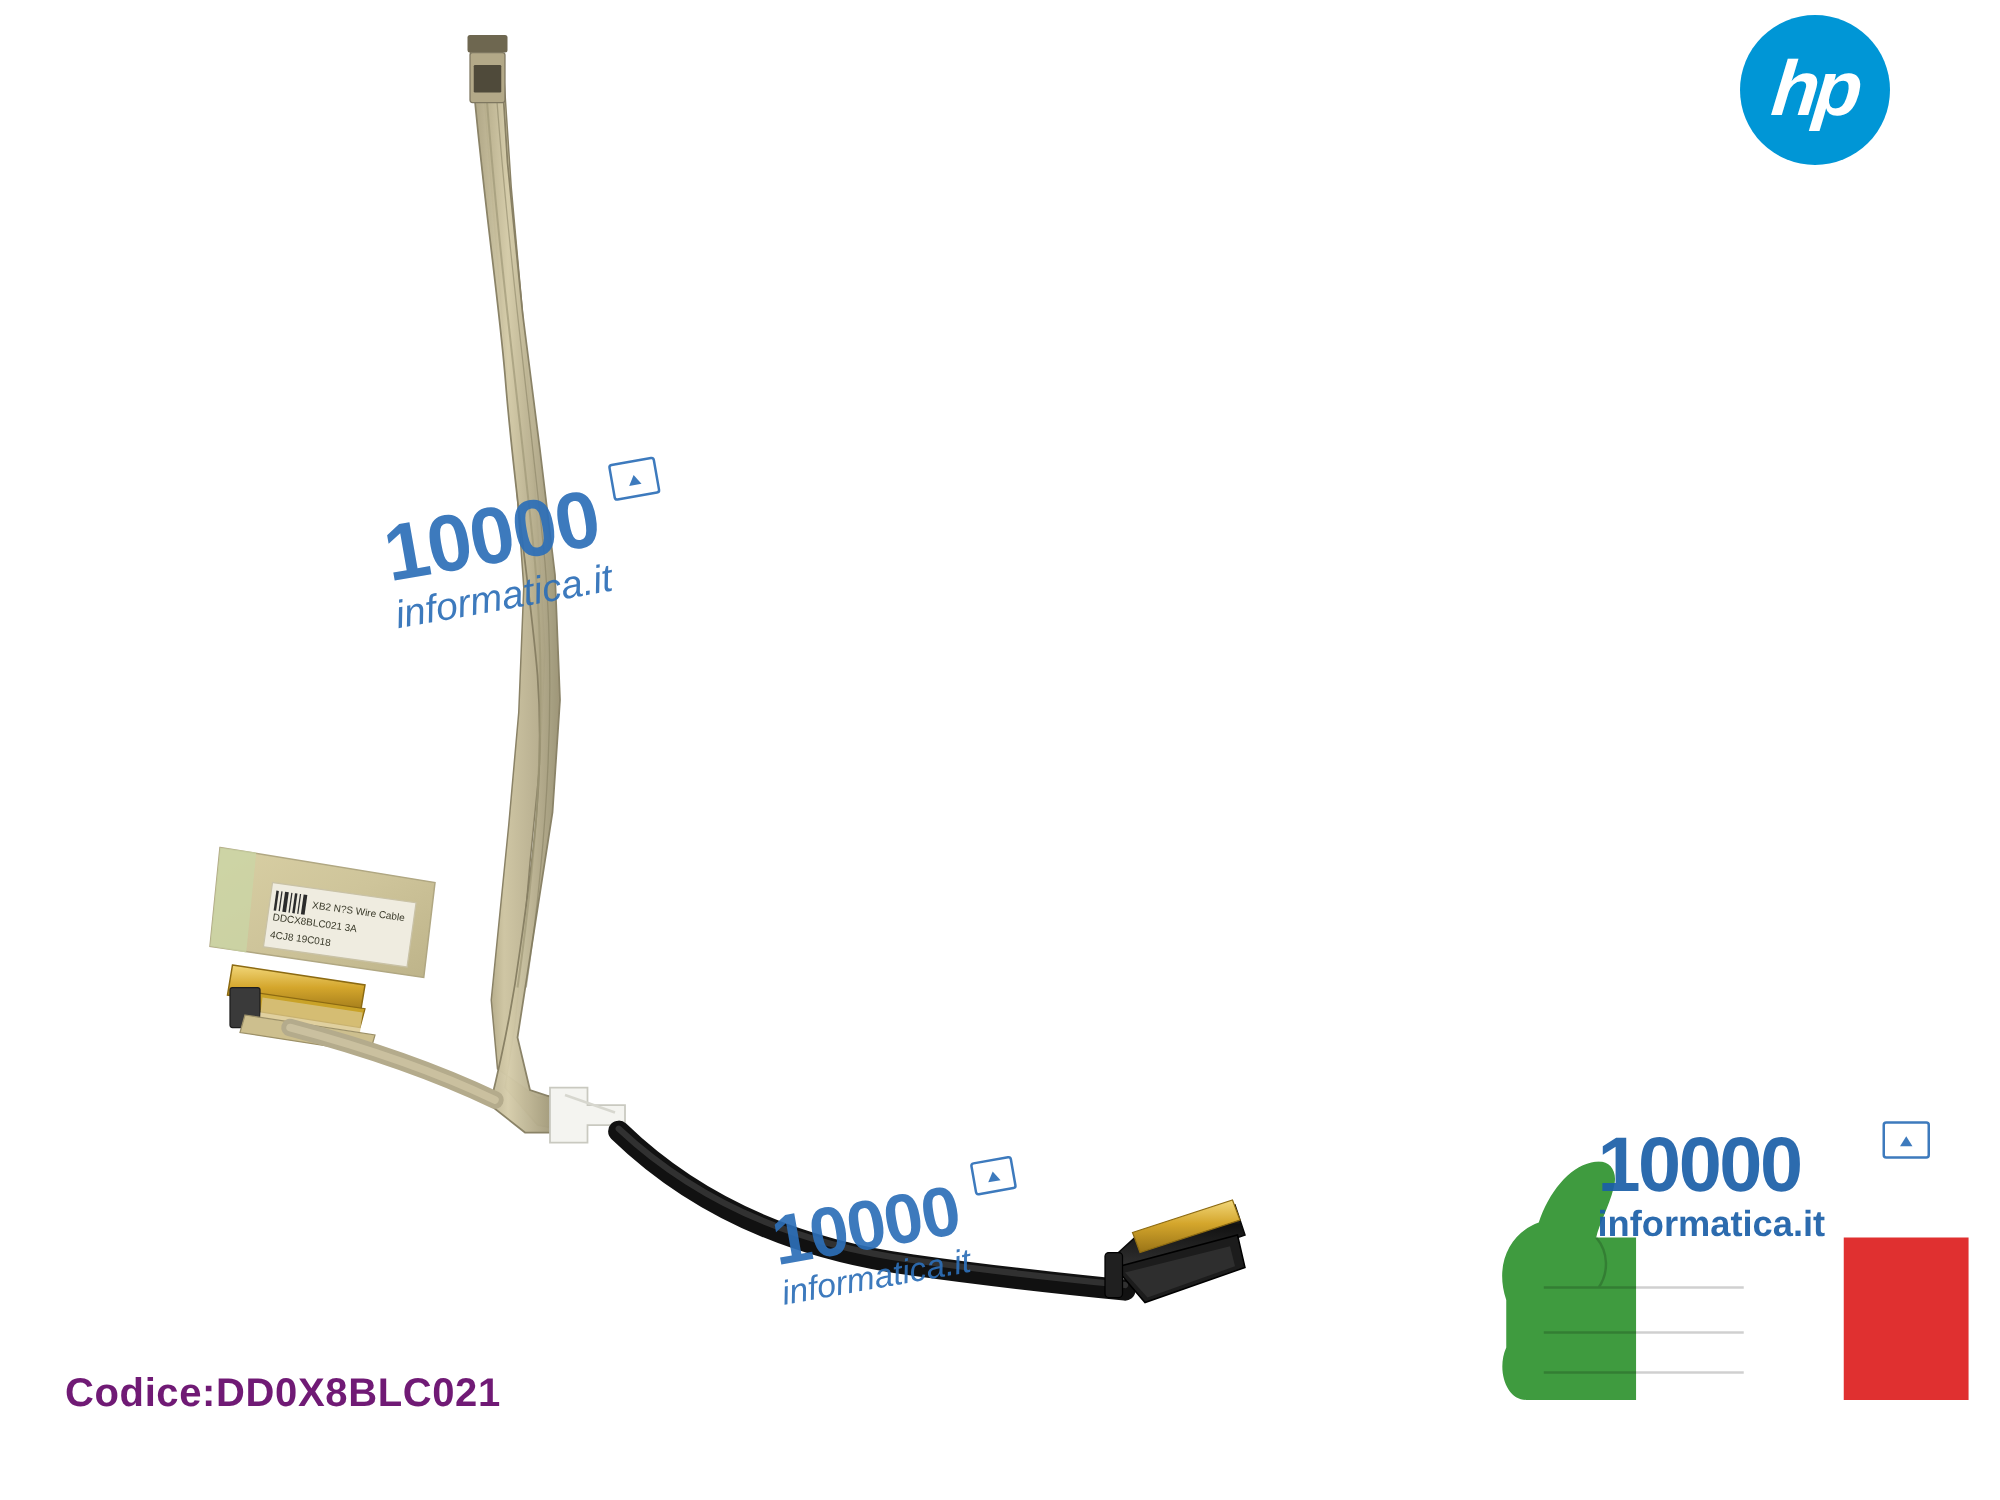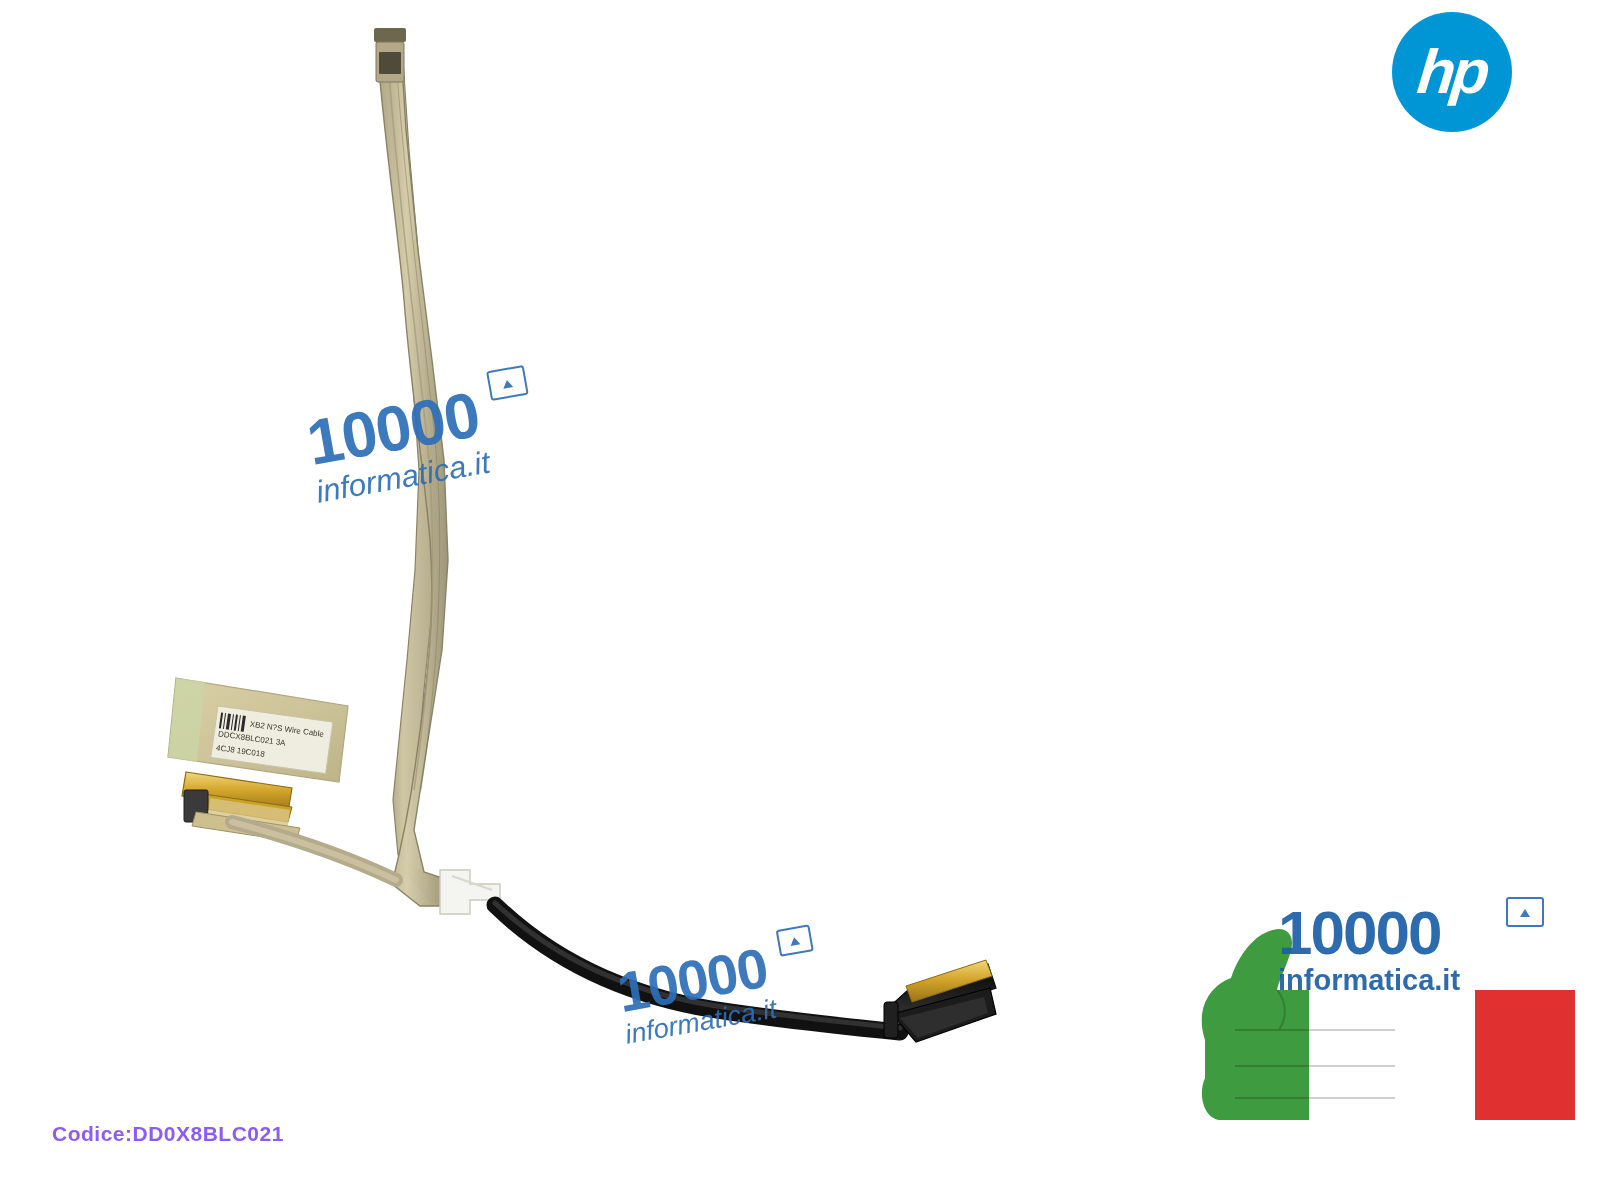--- a/index.html
+++ b/index.html
@@ -108,25 +108,25 @@
     color: #1b5fa8;
   }
   #watermark-3 .wm-main { font-size: 62px; letter-spacing: -2px; }
   #watermark-3 .wm-sub  { font-size: 29px; margin-top: 3px; font-style: normal; font-weight: bold;}
   #watermark-3 .wm-badge { left: 228px; top: -8px; width: 34px; height: 26px; }
 
   
   #code-caption {
     position: absolute;
     left: 52px;
-    top: 1122px;
-    font-family: "Liberation Sans", sans-serif;
-    font-size: 21px;
+    top: 1096px;
+    font-family: "Liberation Sans", sans-serif;
+    font-size: 32px;
     font-weight: bold;
-    color: #8b5cf6;
+    color: #701a75;
     letter-spacing: .5px;
     white-space: nowrap;
   }
 
   
   #thumb-flag {
     position: absolute;
     left: 1175px;
     top: 890px;
     width: 400px;

